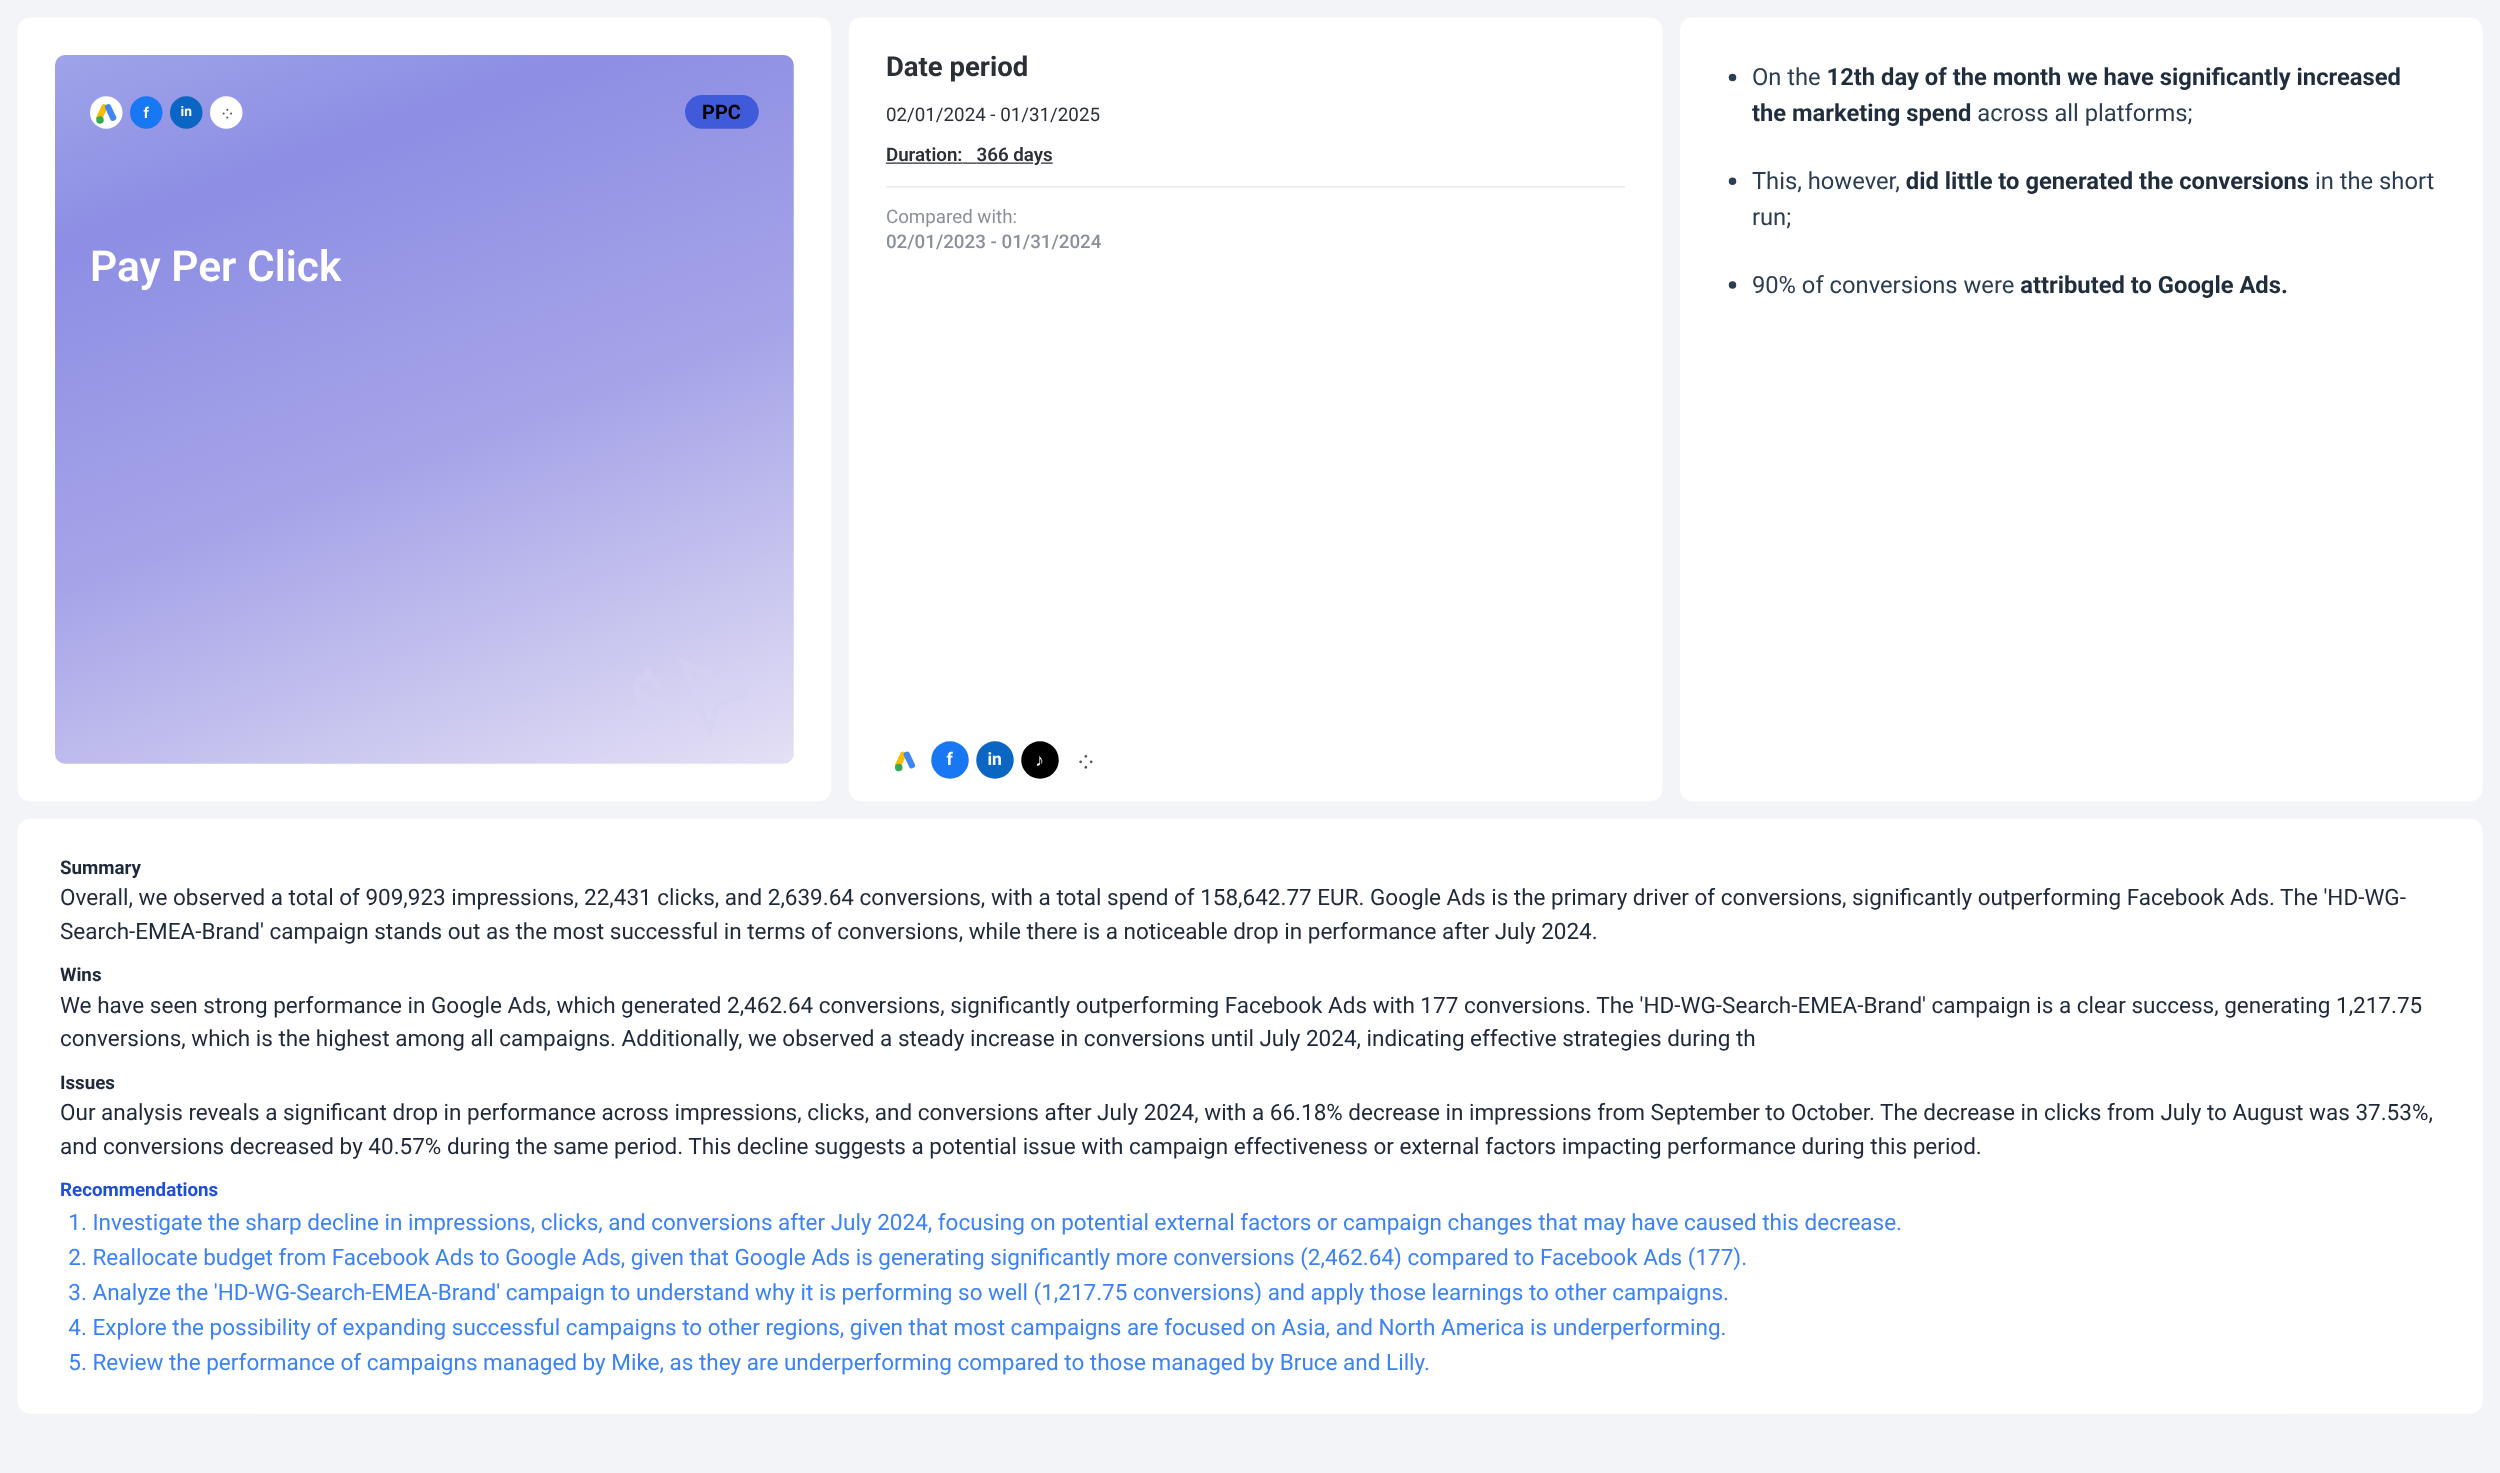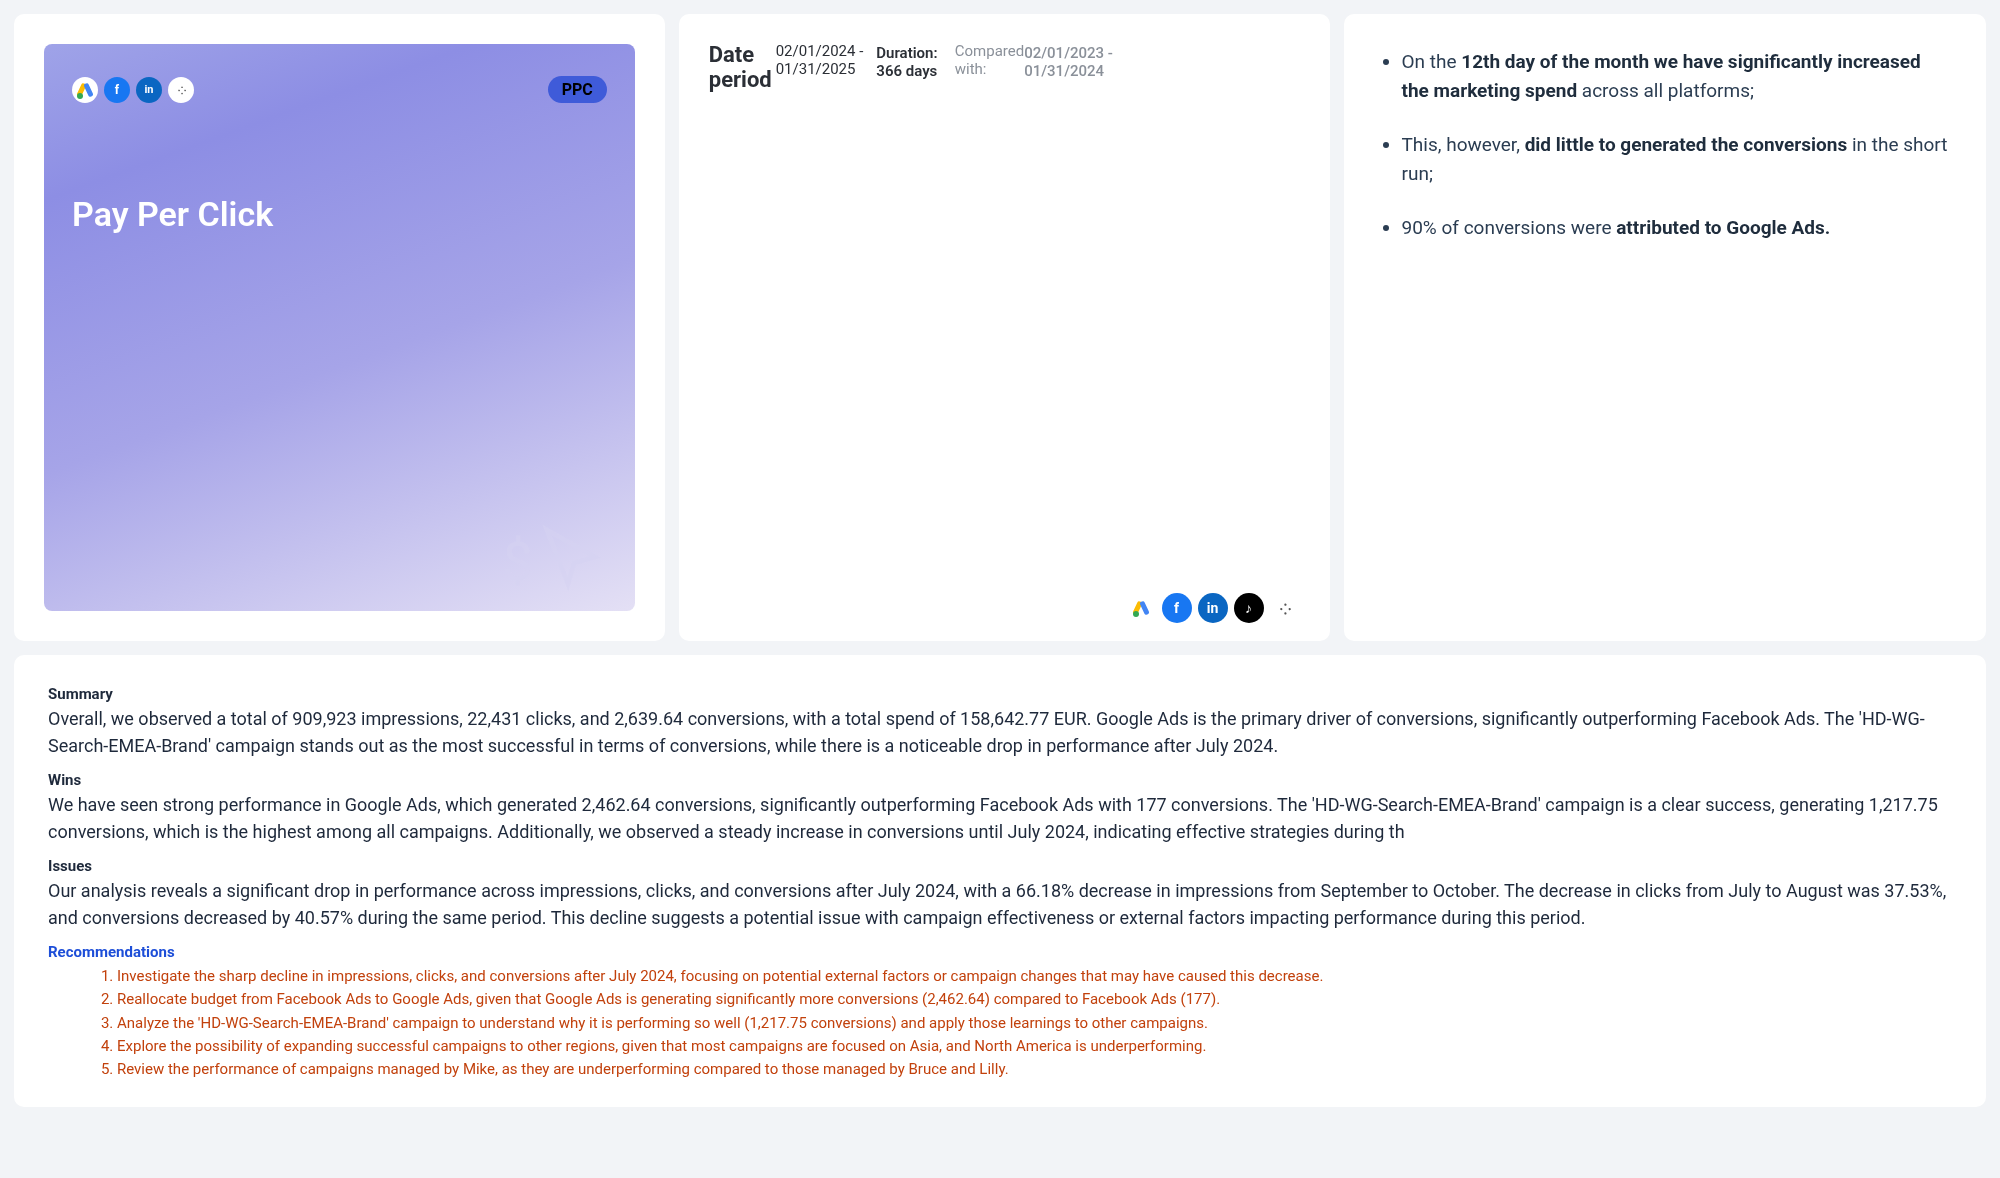--- a/index.html
+++ b/index.html
@@ -61,25 +61,25 @@
     position:absolute; right:28px; bottom:18px;
     display:flex; align-items:flex-end; gap:2px;
     opacity:0.55;
   }
   .dollar { font-size:54px; color:#d6d3f2; font-weight:400; }
   .cursor-svg { width:72px; height:72px; }
 
   .card-date {
     flex: 0 0 33%;
     padding: 28px 30px 18px 30px;
-    display:flex; flex-direction:row;
+    display:flex; flex-direction:column;
   }
   .date-title { font-size:22px; font-weight:700; color:#2b2f36; margin-bottom:16px;}
   .date-line { font-size:15px; color:#2b2f36; font-weight:400; }
-  .date-dur { font-size:15px; color:#2b2f36; font-weight:600; margin-top:2px;}
+  .date-dur { font-size:15px; color:#2b2f36; font-weight:600; margin-top:14px;text-decoration:underline;}
   .divider { border:none; border-top:1px solid #e6e8eb; margin:16px 0 14px 0;}
   .compared-label { font-size:15px; color:#8a9099; font-weight:400;}
   .compared-range { font-size:15px; color:#8a9099; font-weight:500; margin-top:2px;}
   .date-icons { margin-top:auto; padding-top:20px; }
   .date-icons .plat-icon { width:30px; height:30px; font-size:14px;}
 
   .card-bullets {
     flex: 1;
     padding: 34px 36px;
   }
@@ -89,21 +89,21 @@
   }
   .bullets li strong { color:#1f2d3d; font-weight:700; }
 
   .card-summary {
     padding: 30px 34px 26px 34px;
   }
   .sec-title { font-size:15px; font-weight:700; color:#1e293b; margin-bottom:2px;}
   .sec-body { font-size:18px; color:#1e293b; line-height:1.5; margin-bottom:12px; }
   .reco-title { font-size:15px; font-weight:700; color:#1d4ed8; margin-top:6px; margin-bottom:4px;}
   .reco-list { padding-left:26px; }
-  .reco-list li { font-size:15px; color:#c2410c; line-height:1.55;margin-left:43px; }
+  .reco-list li { font-size:18px; color:#3b82f6; line-height:1.55; }
 
   
   .gads-mark {
     position:relative; width:16px; height:16px;
   }
   .gads-mark span { position:absolute; width:5px; height:14px; border-radius:2px;}
   .gads-mark .y { background:#fbbc04; transform:rotate(25deg); left:2px; top:1px;}
   .gads-mark .b { background:#4285f4; transform:rotate(-25deg); right:2px; top:1px;}
   .gads-mark .g { background:#34a853; width:6px; height:6px; border-radius:50%; left:0; bottom:-1px;}
 </style>

